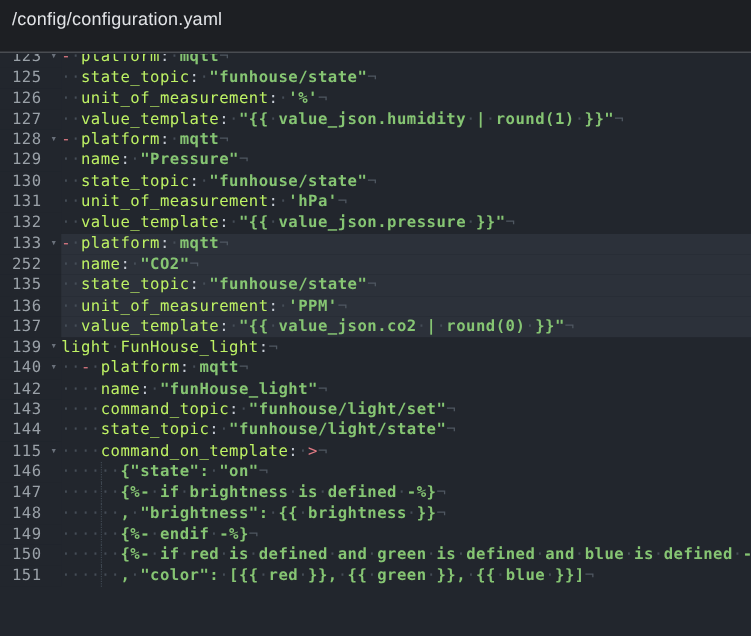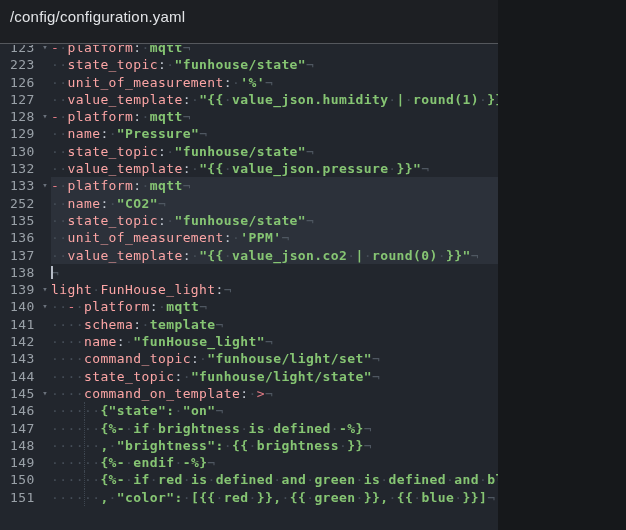--- a/index.html
+++ b/index.html
@@ -1,34 +1,34 @@
 <!DOCTYPE html>
 <html><head>
 <meta charset="utf-8">
 <style>
   html,body{margin:0;padding:0;background:#16181b;}
-  #screen{position:relative;width:498px;height:530px;overflow:hidden;background:#22262d;
+  #screen{position:relative;width:626px;height:530px;overflow:hidden;background:#22262d;
           font-family:"DejaVu Sans Mono",monospace;}
   
   #header{position:absolute;left:0;top:0;width:626px;height:44px;background:#1d1f23;
           border-bottom:1px solid #55585d;box-sizing:border-box;}
   #title{position:absolute;left:10px;top:8px;font-family:"Liberation Sans",sans-serif;
          font-size:15px;color:#e2e4e7;letter-spacing:.2px;}
   
   #editor{position:absolute;left:0;top:45px;width:626px;height:485px;overflow:hidden;
           background:#22262d;}
   #lines{margin-top:-6px;}
   .row{display:flex;height:17.3px;line-height:17.3px;font-size:13px;letter-spacing:.4px;}
   .gutter{position:relative;flex:0 0 51px;box-sizing:border-box;padding-left:10px;
           color:#9aa1a8;background:#22262d;}
   .fold{position:absolute;right:3px;top:0;font-size:9px;color:#6a717b;}
   .code{position:relative;flex:1 1 auto;white-space:pre;}
   .row.sel .code{background:#2c313a;}
   
-  .k{color:#fca5a5;}
+  .k{color:#bef264;}
   .v{color:#86c573;font-weight:bold;}
   .d{color:#e07a84;}
   .p{color:#c3c9d2;}
   .w{color:#454d57;}
   .e{color:#4f5761;}
   .guide{position:absolute;left:33px;top:0;height:17.3px;border-left:1px dotted #3e4650;}
   .cursor{position:absolute;left:0;top:2px;width:2px;height:13px;background:#b6bcc6;}
 </style>
 </head>
 <body>
@@ -37,21 +37,21 @@
   <div id="header">
     <div id="title">/config/configuration.yaml</div>
   </div>
   <div id="editor">
     <div id="lines">
         <div class="row">
           <div class="gutter"><span class="lnum">123</span><span class="fold">▾</span></div>
           <div class="code"><span class="d">-</span><span class="w">·</span><span class="k">platform</span><span class="p">:</span><span class="w">·</span><span class="v">mqtt</span><span class="e">¬</span></div>
         </div>
         <div class="row">
-          <div class="gutter"><span class="lnum">223</span></div>
+          <div class="gutter"><span class="lnum">125</span></div>
           <div class="code"><span class="w">··</span><span class="k">state_topic</span><span class="p">:</span><span class="w">·</span><span class="v">"funhouse/state"</span><span class="e">¬</span></div>
         </div>
         <div class="row">
           <div class="gutter"><span class="lnum">126</span></div>
           <div class="code"><span class="w">··</span><span class="k">unit_of_measurement</span><span class="p">:</span><span class="w">·</span><span class="v">'%'</span><span class="e">¬</span></div>
         </div>
         <div class="row">
           <div class="gutter"><span class="lnum">127</span></div>
           <div class="code"><span class="w">··</span><span class="k">value_template</span><span class="p">:</span><span class="w">·</span><span class="v">"{{</span><span class="w">·</span><span class="v">value_json.humidity</span><span class="w">·</span><span class="v">|</span><span class="w">·</span><span class="v">round(1)</span><span class="w">·</span><span class="v">}}"</span><span class="e">¬</span></div>
         </div>
@@ -59,20 +59,24 @@
           <div class="gutter"><span class="lnum">128</span><span class="fold">▾</span></div>
           <div class="code"><span class="d">-</span><span class="w">·</span><span class="k">platform</span><span class="p">:</span><span class="w">·</span><span class="v">mqtt</span><span class="e">¬</span></div>
         </div>
         <div class="row">
           <div class="gutter"><span class="lnum">129</span></div>
           <div class="code"><span class="w">··</span><span class="k">name</span><span class="p">:</span><span class="w">·</span><span class="v">"Pressure"</span><span class="e">¬</span></div>
         </div>
         <div class="row">
           <div class="gutter"><span class="lnum">130</span></div>
           <div class="code"><span class="w">··</span><span class="k">state_topic</span><span class="p">:</span><span class="w">·</span><span class="v">"funhouse/state"</span><span class="e">¬</span></div>
+        </div>
+        <div class="row">
+          <div class="gutter"><span class="lnum">131</span></div>
+          <div class="code"><span class="w">··</span><span class="k">unit_of_measurement</span><span class="p">:</span><span class="w">·</span><span class="v">'hPa'</span><span class="e">¬</span></div>
         </div>
         <div class="row">
           <div class="gutter"><span class="lnum">132</span></div>
           <div class="code"><span class="w">··</span><span class="k">value_template</span><span class="p">:</span><span class="w">·</span><span class="v">"{{</span><span class="w">·</span><span class="v">value_json.pressure</span><span class="w">·</span><span class="v">}}"</span><span class="e">¬</span></div>
         </div>
         <div class="row sel">
           <div class="gutter"><span class="lnum">133</span><span class="fold">▾</span></div>
           <div class="code"><span class="d">-</span><span class="w">·</span><span class="k">platform</span><span class="p">:</span><span class="w">·</span><span class="v">mqtt</span><span class="e">¬</span></div>
         </div>
         <div class="row sel">
@@ -85,49 +89,41 @@
         </div>
         <div class="row sel">
           <div class="gutter"><span class="lnum">136</span></div>
           <div class="code"><span class="w">··</span><span class="k">unit_of_measurement</span><span class="p">:</span><span class="w">·</span><span class="v">'PPM'</span><span class="e">¬</span></div>
         </div>
         <div class="row sel">
           <div class="gutter"><span class="lnum">137</span></div>
           <div class="code"><span class="w">··</span><span class="k">value_template</span><span class="p">:</span><span class="w">·</span><span class="v">"{{</span><span class="w">·</span><span class="v">value_json.co2</span><span class="w">·</span><span class="v">|</span><span class="w">·</span><span class="v">round(0)</span><span class="w">·</span><span class="v">}}"</span><span class="e">¬</span></div>
         </div>
         <div class="row">
-          <div class="gutter"><span class="lnum">138</span></div>
-          <div class="code"><span class="cursor"></span><span class="e">¬</span></div>
-        </div>
-        <div class="row">
           <div class="gutter"><span class="lnum">139</span><span class="fold">▾</span></div>
           <div class="code"><span class="k">light</span><span class="w">·</span><span class="k">FunHouse_light</span><span class="p">:</span><span class="e">¬</span></div>
         </div>
         <div class="row">
           <div class="gutter"><span class="lnum">140</span><span class="fold">▾</span></div>
           <div class="code"><span class="w">··</span><span class="d">-</span><span class="w">·</span><span class="k">platform</span><span class="p">:</span><span class="w">·</span><span class="v">mqtt</span><span class="e">¬</span></div>
-        </div>
-        <div class="row">
-          <div class="gutter"><span class="lnum">141</span></div>
-          <div class="code"><span class="w">····</span><span class="k">schema</span><span class="p">:</span><span class="w">·</span><span class="v">template</span><span class="e">¬</span></div>
         </div>
         <div class="row">
           <div class="gutter"><span class="lnum">142</span></div>
           <div class="code"><span class="w">····</span><span class="k">name</span><span class="p">:</span><span class="w">·</span><span class="v">"funHouse_light"</span><span class="e">¬</span></div>
         </div>
         <div class="row">
           <div class="gutter"><span class="lnum">143</span></div>
           <div class="code"><span class="w">····</span><span class="k">command_topic</span><span class="p">:</span><span class="w">·</span><span class="v">"funhouse/light/set"</span><span class="e">¬</span></div>
         </div>
         <div class="row">
           <div class="gutter"><span class="lnum">144</span></div>
           <div class="code"><span class="w">····</span><span class="k">state_topic</span><span class="p">:</span><span class="w">·</span><span class="v">"funhouse/light/state"</span><span class="e">¬</span></div>
         </div>
         <div class="row">
-          <div class="gutter"><span class="lnum">145</span><span class="fold">▾</span></div>
+          <div class="gutter"><span class="lnum">115</span><span class="fold">▾</span></div>
           <div class="code"><span class="w">····</span><span class="k">command_on_template</span><span class="p">:</span><span class="w">·</span><span class="d">&gt;</span><span class="e">¬</span></div>
         </div>
         <div class="row">
           <div class="gutter"><span class="lnum">146</span></div>
           <div class="code"><span class="guide"></span><span class="w">······</span><span class="v">{"state":</span><span class="w">·</span><span class="v">"on"</span><span class="e">¬</span></div>
         </div>
         <div class="row">
           <div class="gutter"><span class="lnum">147</span></div>
           <div class="code"><span class="guide"></span><span class="w">······</span><span class="v">{%-</span><span class="w">·</span><span class="v">if</span><span class="w">·</span><span class="v">brightness</span><span class="w">·</span><span class="v">is</span><span class="w">·</span><span class="v">defined</span><span class="w">·</span><span class="v">-%}</span><span class="e">¬</span></div>
         </div>

